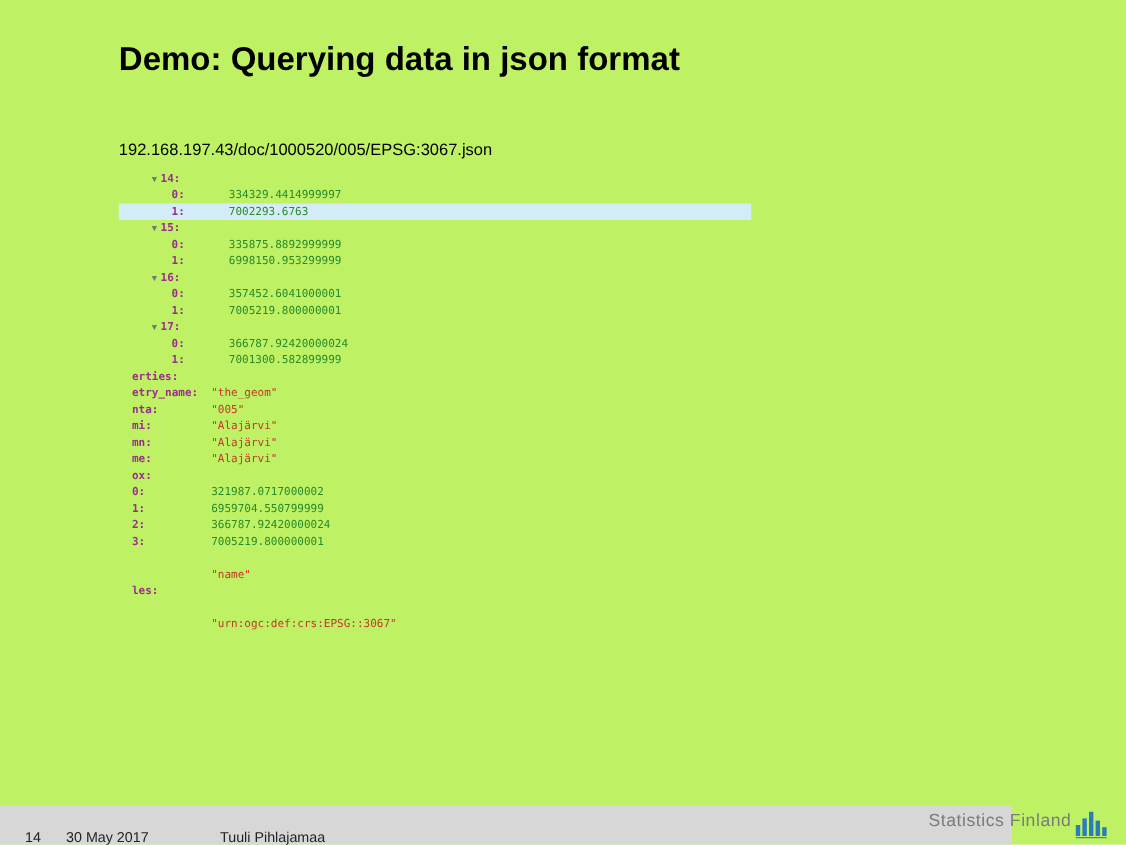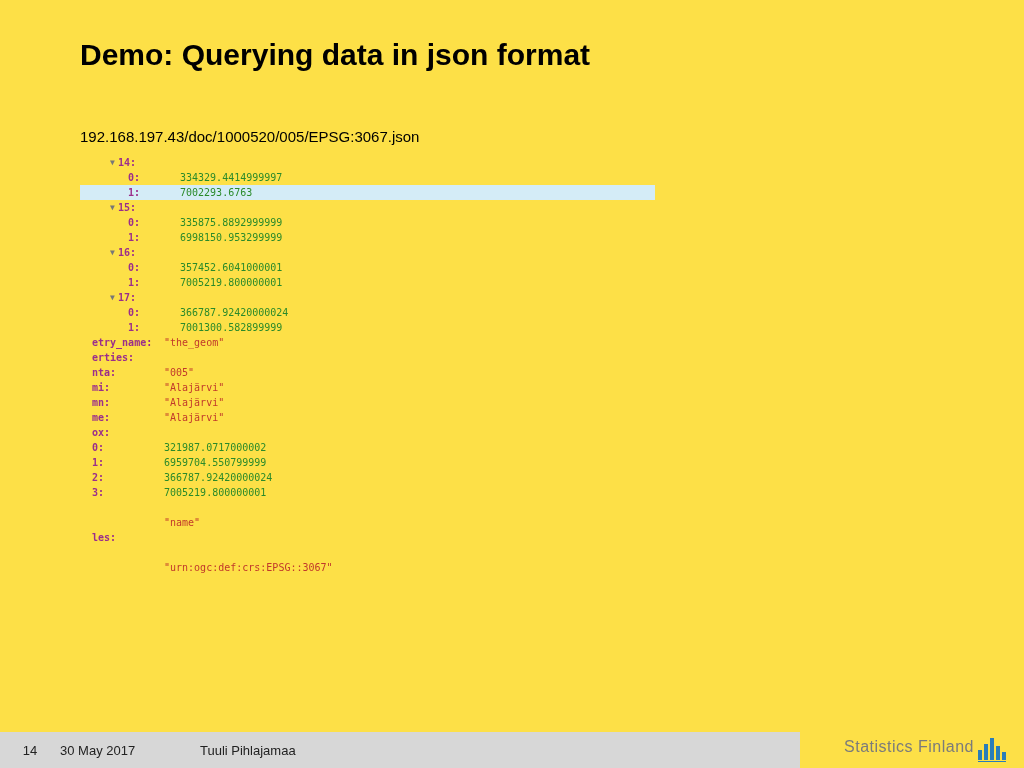--- a/index.html
+++ b/index.html
@@ -1,32 +1,32 @@
 <!DOCTYPE html>
 <html><head>
 <meta charset="utf-8">
 <style>
   * { margin: 0; padding: 0; box-sizing: border-box; }
   html, body { width: 1024px; height: 768px; font-family: Arial, Helvetica, sans-serif; background: #fff; }
-  .slide { width: 1024px; height: 768px; position: relative; background: #fde047; }
+  .slide { width: 1024px; height: 768px; position: relative; background: #bef264; padding-left: 28px; }
   h1.title { font-size: 30px; font-weight: 700; color: #000; padding: 38px 0 0 80px; }
   .url-line { font-size: 15px; color: #000; padding: 56px 0 0 80px; }
   .json-block { margin: 10px 0 0 80px; width: 575px; font-family: monospace; font-size: 10px; line-height: 15px; color:#333; }
   .json-row { display: flex; align-items: center; white-space: nowrap; }
   .disclosure { width: 8px; display:inline-block; color:#777; font-size:8px; }
   .indent-1 { padding-left: 30px; }
   .indent-2 { padding-left: 48px; }
   .indent-0 { padding-left: 12px; }
   .key { color: #9b2e8b; font-weight: bold; }
   .num { color: #2a8a2a; text-align: right; }
   .str { color: #c1392b; }
   .highlight { background: #d4ecf7; }
   .keycol { min-width: 52px; display:inline-block; }
   .footer { position: absolute; left:0; bottom:0; width: 1024px; }
-  .footer-bar { height: 36px; width: 800px; background: #d7d7d7; display:flex; align-items:center; font-size: 13px; color:#222; }
+  .footer-bar { height: 36px; width: 920px; background: #d7d7d7; display:flex; align-items:flex-end; font-size: 13px; color:#222; }
   .footer-bar .pn { width: 60px; text-align:center; }
   .footer-bar .dt { width: 140px; }
   .footer-bar .au { }
   .logo { position:absolute; right: 18px; bottom: 6px; display:flex; align-items:flex-start; }
   .logo-text { font-size: 16px; color:#7b7b7b; letter-spacing:0.5px; margin-right:4px; font-weight:400; }
   .logo-bars { display:flex; align-items:flex-end; gap:2px; padding-bottom:1px; border-bottom: 1px solid #2a7db8;}
   .logo-bars span { width:4px; background:#2a7db8; display:block; }
 </style>
 </head>
 <body>
@@ -85,25 +85,25 @@
     <div class="json-row indent-2">
         <span class="keycol"><span class="key">0:</span></span>
         <span class="num">366787.92420000024</span>
       </div>
     <div class="json-row indent-2">
         <span class="keycol"><span class="key">1:</span></span>
         <span class="num">7001300.582899999</span>
       </div>
 
     <div class="json-row indent-0">
+        <span class="key">erties:</span>
+      </div>
+    <div class="json-row indent-0">
         <span class="keycol" style="min-width:72px"><span class="key">etry_name:</span></span>
         <span class="str">"the_geom"</span>
-      </div>
-    <div class="json-row indent-0">
-        <span class="key">erties:</span>
       </div>
     <div class="json-row indent-0">
         <span class="keycol" style="min-width:72px"><span class="key">nta:</span></span>
         <span class="str">"005"</span>
       </div>
     <div class="json-row indent-0">
         <span class="keycol" style="min-width:72px"><span class="key">mi:</span></span>
         <span class="str">"Alajärvi"</span>
       </div>
     <div class="json-row indent-0">

